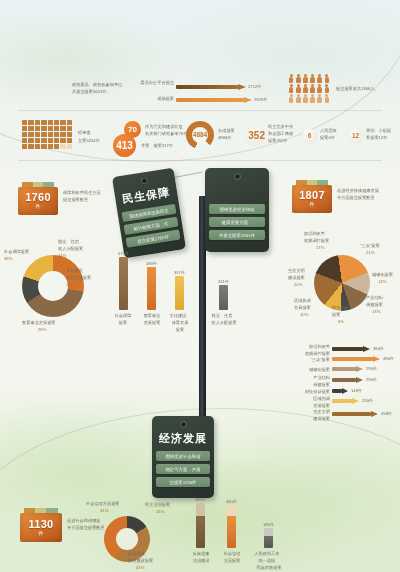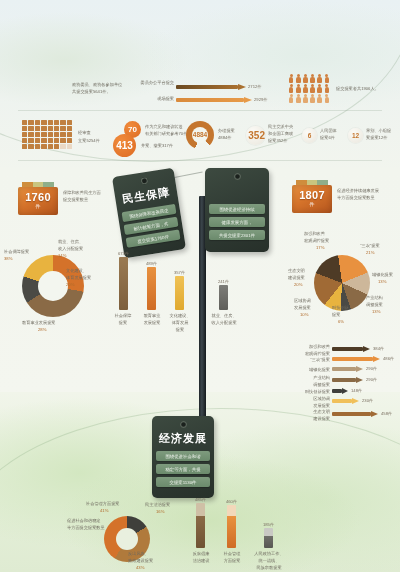--- a/index.html
+++ b/index.html
@@ -483,20 +483,30 @@
   </div>
 
   <div class="lbl t5" style="left:292px;top:409px;width:38px;text-align:right;">生态文明</div>
   <div class="lbl t5" style="left:292px;top:416px;width:38px;text-align:right;">建设提案</div>
   <div class="abar" style="left:332px;top:411px;width:54px;">
     <div class="shaft" style="width:39px;background:#a06a35;"></div>
     <div class="head" style="left:39px;border-left:7px solid #a06a35;"></div>
     <div class="v" style="left:49px;">458件</div>
   </div>
 
+  <div class="folder" style="left:20px;top:508px;width:42px;height:34px;">
+    <div class="tab" style="width:34px;background:#c7b27a;">
+      <i style="left:0;background:#cf8d3c;"></i>
+      <i style="left:33%;background:#c9c57f;"></i>
+      <i style="left:66%;background:#8fae8a;"></i>
+    </div>
+    <div class="body"></div>
+    <div class="num" style="top:10px;font-size:11px;">1130</div>
+    <div class="unit" style="top:22px;font-size:5px;">件</div>
+  </div>
   <div class="lbl t5" style="left:67px;top:518px;">促进社会和谐稳定</div>
   <div class="lbl t5" style="left:67px;top:525px;">等方面提交提案数量</div>
 
   <div class="ring" style="left:104px;top:516px;width:46px;height:46px;
        background:conic-gradient(#3f3f3b 0turn 0.16turn,#b07a3c 0.16turn 0.59turn,#d4722a 0.59turn 1turn);">
     <div class="hole" style="left:12px;top:12px;width:22px;height:22px;background:#e9f0df;"></div>
   </div>
   <div class="lbl t5" style="left:86px;top:501px;">社会管理方面提案</div>
   <div class="lbl t5 lbl-o" style="left:100px;top:508px;">41%</div>
 

